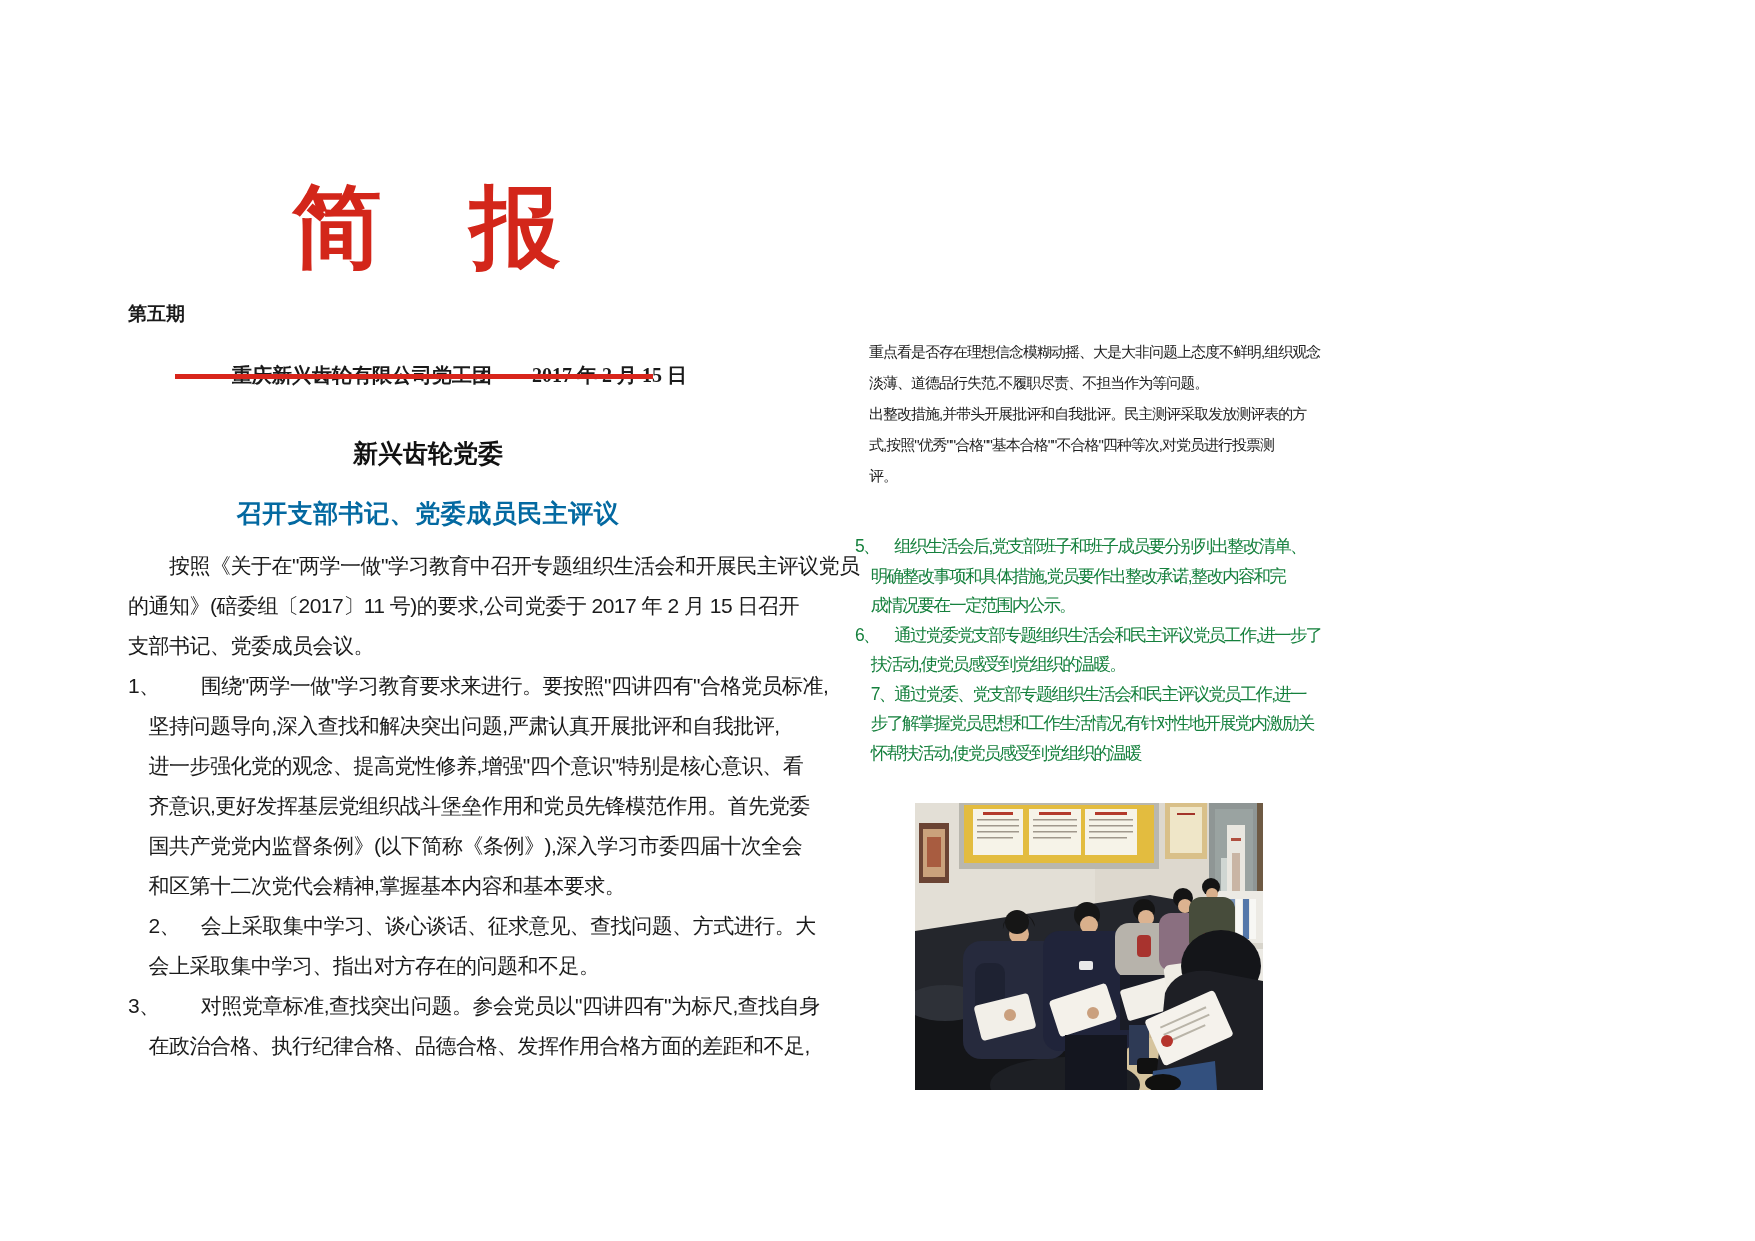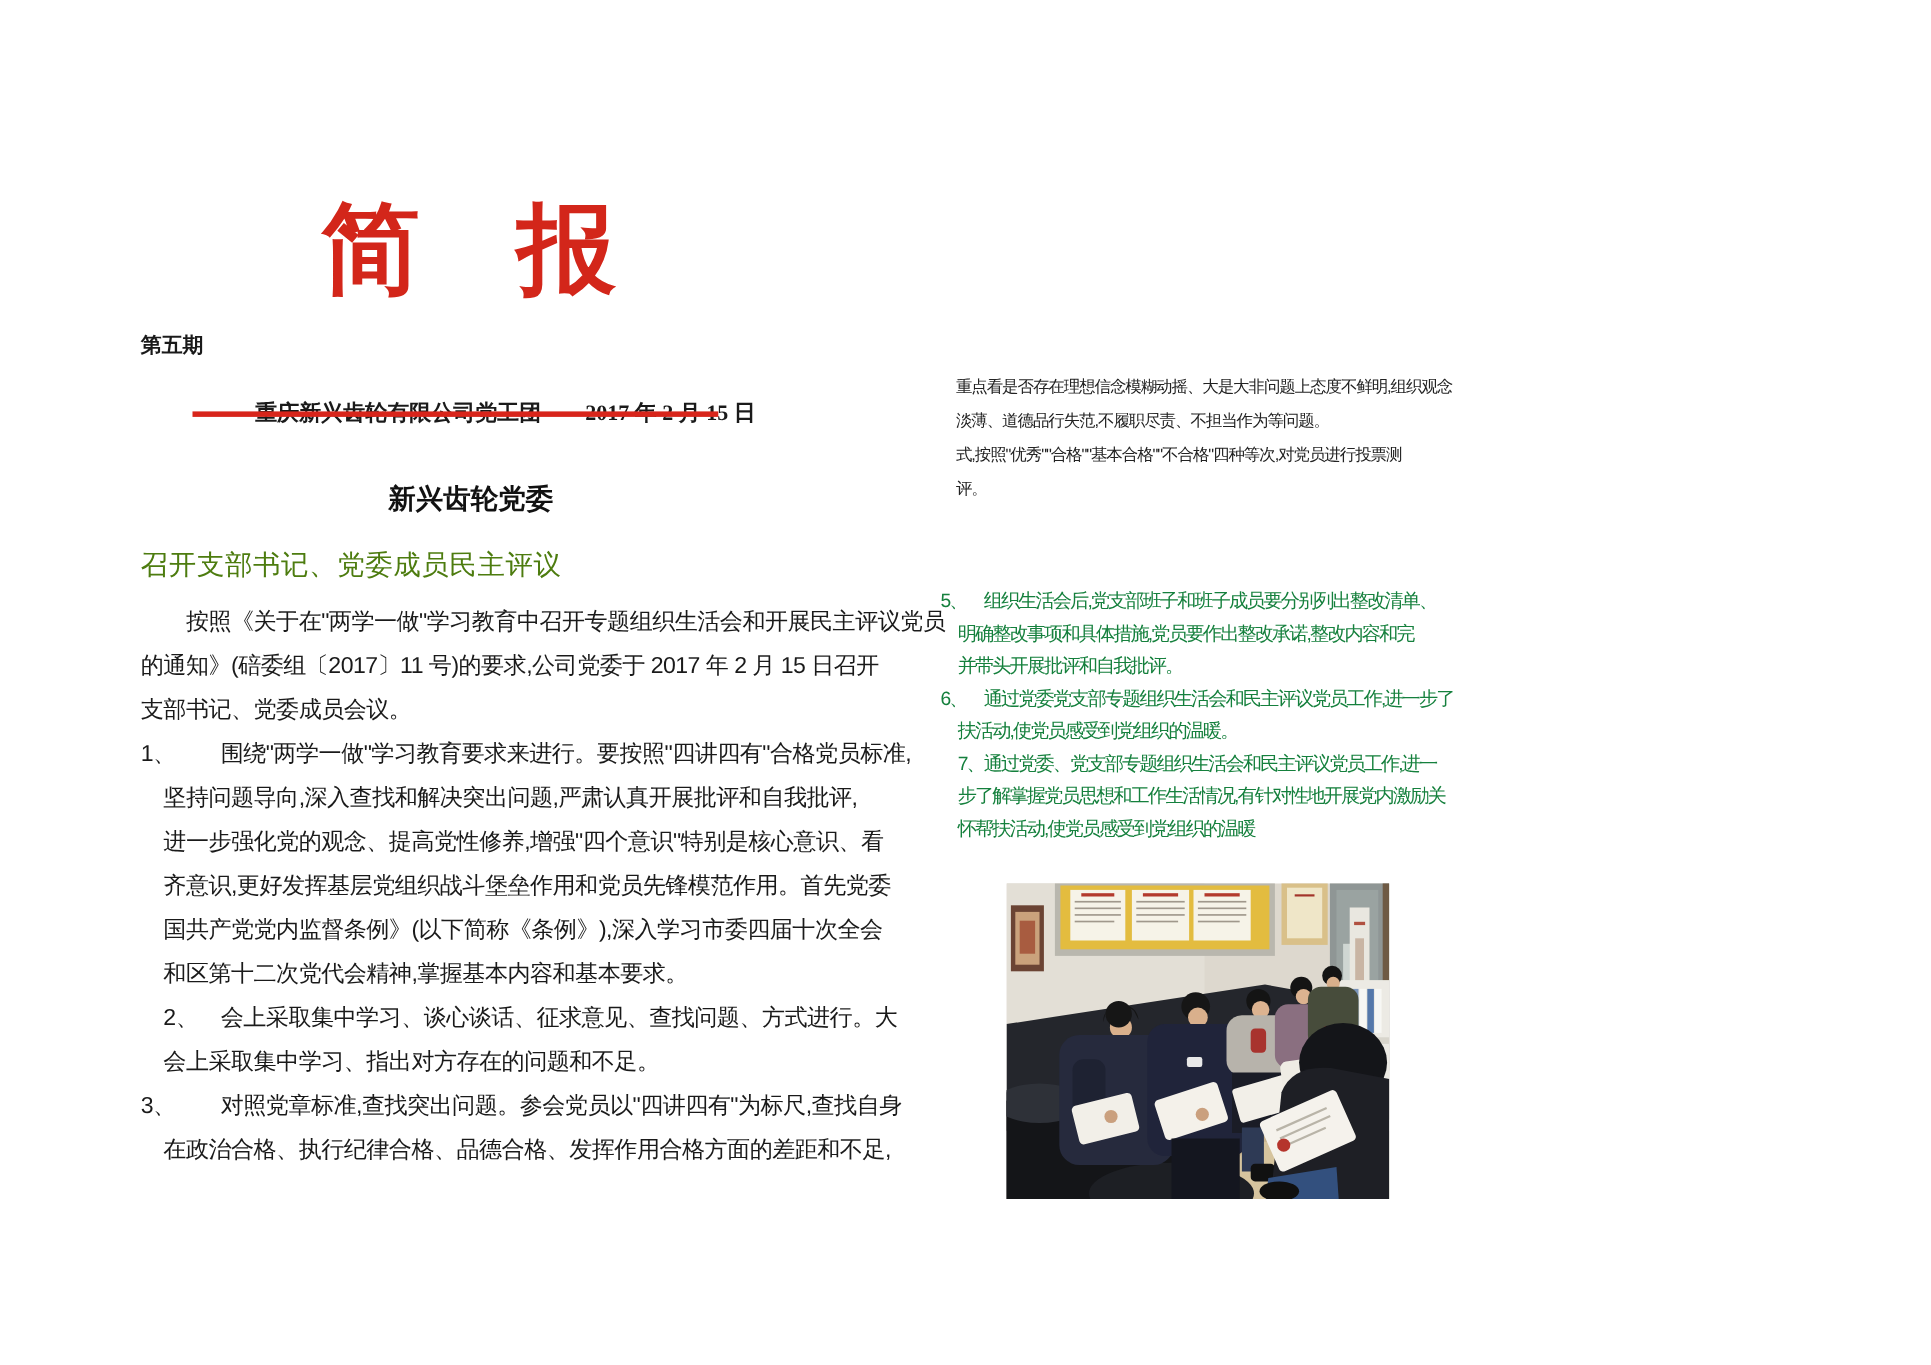--- a/index.html
+++ b/index.html
@@ -31,21 +31,21 @@
   .red-rule{
     position:absolute;left:175px;top:374px;width:478px;height:5px;
     background:#d8251b;
   }
   .headline1{
     position:absolute;left:128px;top:437px;width:600px;
     text-align:center;font-size:25px;font-weight:bold;color:#111;
   }
   .headline2{
     position:absolute;left:128px;top:497px;width:600px;
-    text-align:left;font-size:25px;font-weight:normal;color:#4d7c0f;
+    text-align:center;font-size:25px;font-weight:bold;color:#0369a1;
     letter-spacing:0.5px;
   }
   .col-left{
     position:absolute;left:128px;top:546px;width:700px;
     font-size:21px;line-height:40px;letter-spacing:-0.5px;
   }
   .col-right-a{
     position:absolute;left:855px;top:336px;width:500px;
     font-size:15px;line-height:31px;letter-spacing:-1px;color:#222;
   }
@@ -88,27 +88,28 @@
       <div class="line">　国共产党党内监督条例》(以下简称《条例》),深入学习市委四届十次全会</div>
       <div class="line">　和区第十二次党代会精神,掌握基本内容和基本要求。</div>
       <div class="line">　2、　会上采取集中学习、谈心谈话、征求意见、查找问题、方式进行。大</div>
       <div class="line">　会上采取集中学习、指出对方存在的问题和不足。</div>
       <div class="line">3、　　对照党章标准,查找突出问题。参会党员以"四讲四有"为标尺,查找自身</div>
       <div class="line">　在政治合格、执行纪律合格、品德合格、发挥作用合格方面的差距和不足,</div>
     </div>
   <div class="col-right-a">
       <div class="line">　重点看是否存在理想信念模糊动摇、大是大非问题上态度不鲜明,组织观念</div>
       <div class="line">　淡薄、道德品行失范,不履职尽责、不担当作为等问题。</div>
+      <div class="line">　出整改措施,并带头开展批评和自我批评。民主测评采取发放测评表的方</div>
       <div class="line">　式,按照"优秀""合格""基本合格""不合格"四种等次,对党员进行投票测</div>
       <div class="line">　评。</div>
     </div>
   <div class="col-right-b">
       <div class="line">5、　组织生活会后,党支部班子和班子成员要分别列出整改清单、</div>
       <div class="line">　明确整改事项和具体措施,党员要作出整改承诺,整改内容和完</div>
-      <div class="line">　并带头开展批评和自我批评。</div>
+      <div class="line">　成情况要在一定范围内公示。</div>
       <div class="line">6、　通过党委党支部专题组织生活会和民主评议党员工作,进一步了</div>
       <div class="line">　扶活动,使党员感受到党组织的温暖。</div>
       <div class="line">　7、通过党委、党支部专题组织生活会和民主评议党员工作,进一</div>
       <div class="line">　步了解掌握党员思想和工作生活情况,有针对性地开展党内激励关</div>
       <div class="line">　怀帮扶活动,使党员感受到党组织的温暖</div>
     </div>
 
   <svg class="photo" viewBox="0 0 348 287" role="img" xmlns="http://www.w3.org/2000/svg" aria-label="党员民主评议会议现场照片">
 
     <g>

